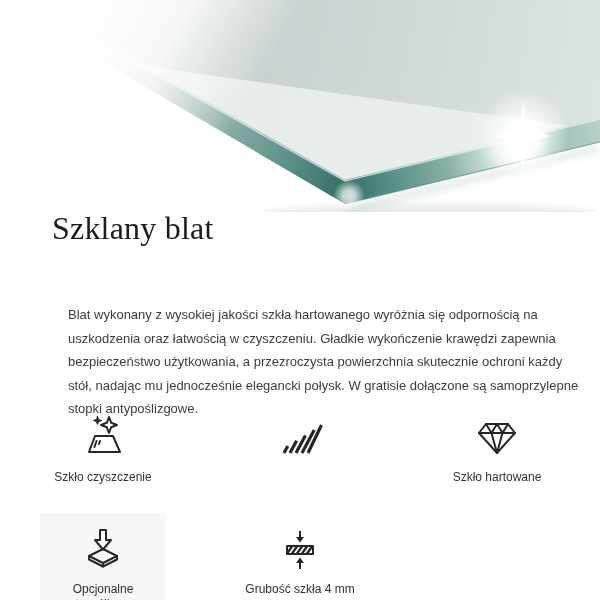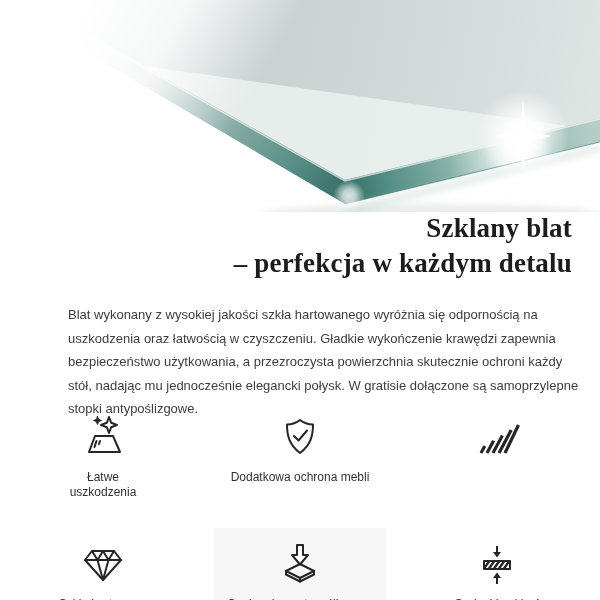--- a/index.html
+++ b/index.html
@@ -6,23 +6,22 @@
   body{
     width:600px;height:600px;position:relative;overflow:hidden;
     background:#ffffff;
     font-family:"Liberation Sans","DejaVu Sans",sans-serif;
     -webkit-font-smoothing:antialiased;
   }
   .hero{position:absolute;left:0;top:0;width:600px;height:212px;}
   .heading{
     position:absolute;left:52px;top:211px;width:520px;
     font-family:"Liberation Serif","DejaVu Serif",serif;
-    font-size:27px;line-height:35px;color:#1c1c1c;font-weight:700;
+    font-size:32px;line-height:35px;color:#1c1c1c;font-weight:400;
     letter-spacing:.2px;
-    text-align:right;
   }
   .paragraph{
     position:absolute;left:52px;top:287px;width:514px;
     font-size:13px;line-height:23.5px;color:#3d3d3d;
   }
   .features{
     position:absolute;left:40px;top:401px;width:520px;
     display:grid;grid-template-columns:126px 268px 126px;grid-row-gap:16px;
   }
   .cell{display:flex;align-items:flex-start;justify-content:center;}
@@ -101,53 +100,41 @@
       <circle cx="523" cy="136" r="46" fill="url(#sparkleGlow)"></circle>
       <path d="M523 100 L526.5 129 L551 136 L526.5 143 L523 172 L519.5 143 L495 136 L519.5 129 Z" fill="#ffffff" opacity=".95"></path>
       <line x1="509" y1="124" x2="537" y2="148" stroke="#ffffff" stroke-width="2" opacity=".7"></line>
       <line x1="537" y1="124" x2="509" y2="148" stroke="#ffffff" stroke-width="2" opacity=".7"></line>
     </g>
   </svg>
 </div>
 
 <h1 class="heading" style="margin:0;">
   <span style="display:block">Szklany blat</span>
-  <span style="display:block">– perfekcja w każdym detalu</span>
 </h1>
 
 <p class="paragraph" style="margin:16px;">Blat wykonany z wysokiej jakości szkła hartowanego wyróżnia się odpornością na uszkodzenia oraz łatwością w czyszczeniu. Gładkie wykończenie krawędzi zapewnia bezpieczeństwo użytkowania, a przezroczysta powierzchnia skutecznie ochroni każdy stół, nadając mu jednocześnie elegancki połysk. W gratisie dołączone są samoprzylepne stopki antypoślizgowe.</p>
 
 <div class="features">
 
   <div class="cell">
     <div class="cell-box">
       <div class="icon-wrap">
         <svg class="fi" width="46" height="46" viewBox="0 0 46 46" fill="none" stroke="#262626" stroke-width="2" stroke-linejoin="round" stroke-linecap="round">
           <path d="M15 23 L33 23 L40 39 L9 39 Z"></path>
           <path d="M16.5 28 L14.5 34"></path>
           <path d="M20 28 L19 31"></path>
           <path d="M29 4 L31.2 9.8 L37 12 L31.2 14.2 L29 20 L26.8 14.2 L21 12 L26.8 9.8 Z"></path>
           <path d="M17.5 3.5 L18.6 6.4 L21.5 7.5 L18.6 8.6 L17.5 11.5 L16.4 8.6 L13.5 7.5 L16.4 6.4 Z" fill="#262626" stroke-width="1"></path>
         </svg>
       </div>
-      <div class="feat-label">Łatwe uszkodzenia</div>
-    </div>
-  </div>
-
-  <div class="cell">
-    <div class="cell-box">
-      <div class="icon-wrap">
-        <svg class="fi" width="44" height="44" viewBox="0 0 44 44" fill="none" stroke="#262626" stroke-width="2" stroke-linejoin="round" stroke-linecap="round">
-          <path d="M22 5 C26 8.2 30.5 9.4 35 9.6 C35 20 33 30 22 38 C11 30 9 20 9 9.6 C13.5 9.4 18 8.2 22 5 Z"></path>
-          <path d="M16 21 L20.5 25.5 L29 15.5"></path>
-        </svg>
-      </div>
-      <div class="feat-label">Dodatkowa ochrona mebli</div>
-    </div>
-  </div>
+      <div class="feat-label">Szkło czyszczenie</div>
+    </div>
+  </div>
+
 
   <div class="cell">
     <div class="cell-box">
       <div class="icon-wrap">
         <svg class="fi" width="48" height="46" viewBox="0 0 48 46" fill="none" stroke="#262626" stroke-width="3.2" stroke-linecap="butt">
           <line x1="8" y1="40" x2="11.8" y2="33"></line>
           <line x1="14" y1="40" x2="20.6" y2="27.7"></line>
           <line x1="20" y1="40" x2="29.4" y2="22.4"></line>
           <line x1="26" y1="40" x2="38.2" y2="17.1"></line>
           <line x1="32" y1="40" x2="45.5" y2="12"></line>

